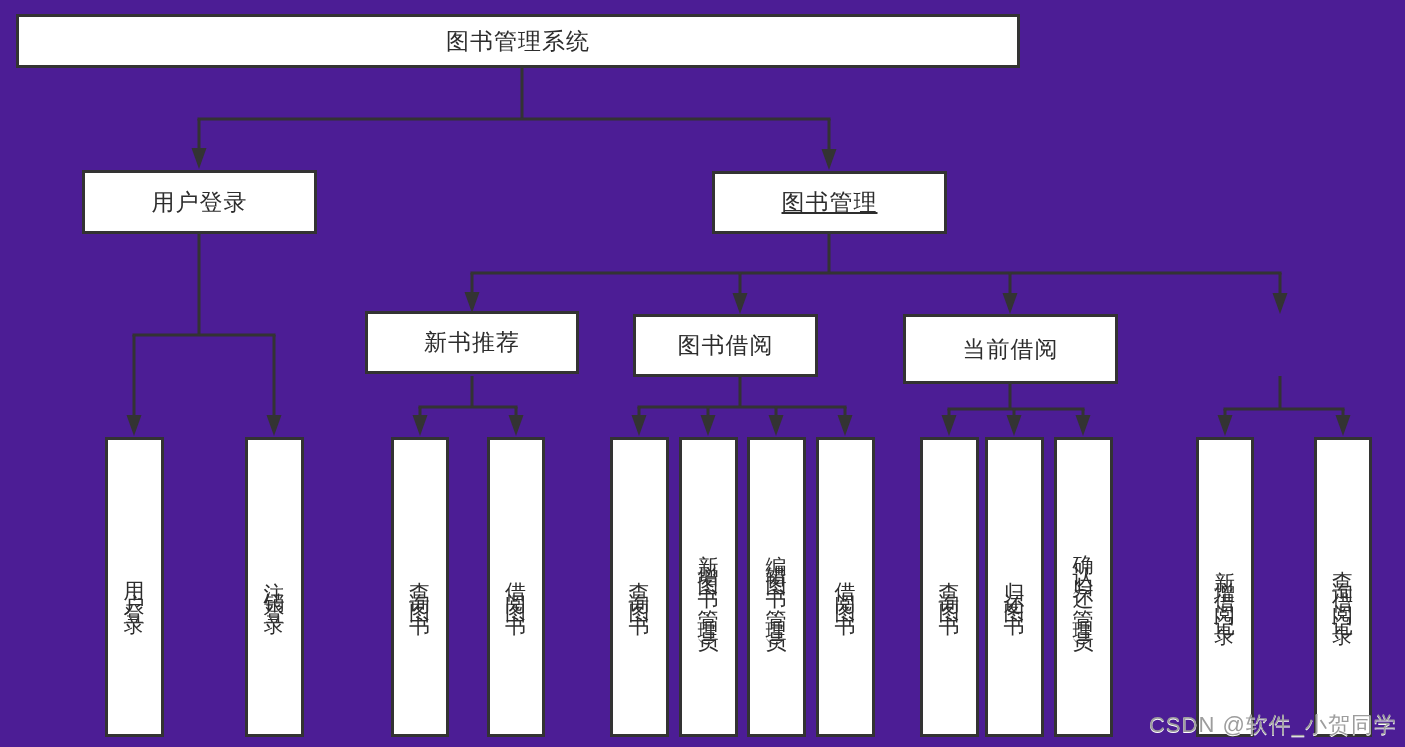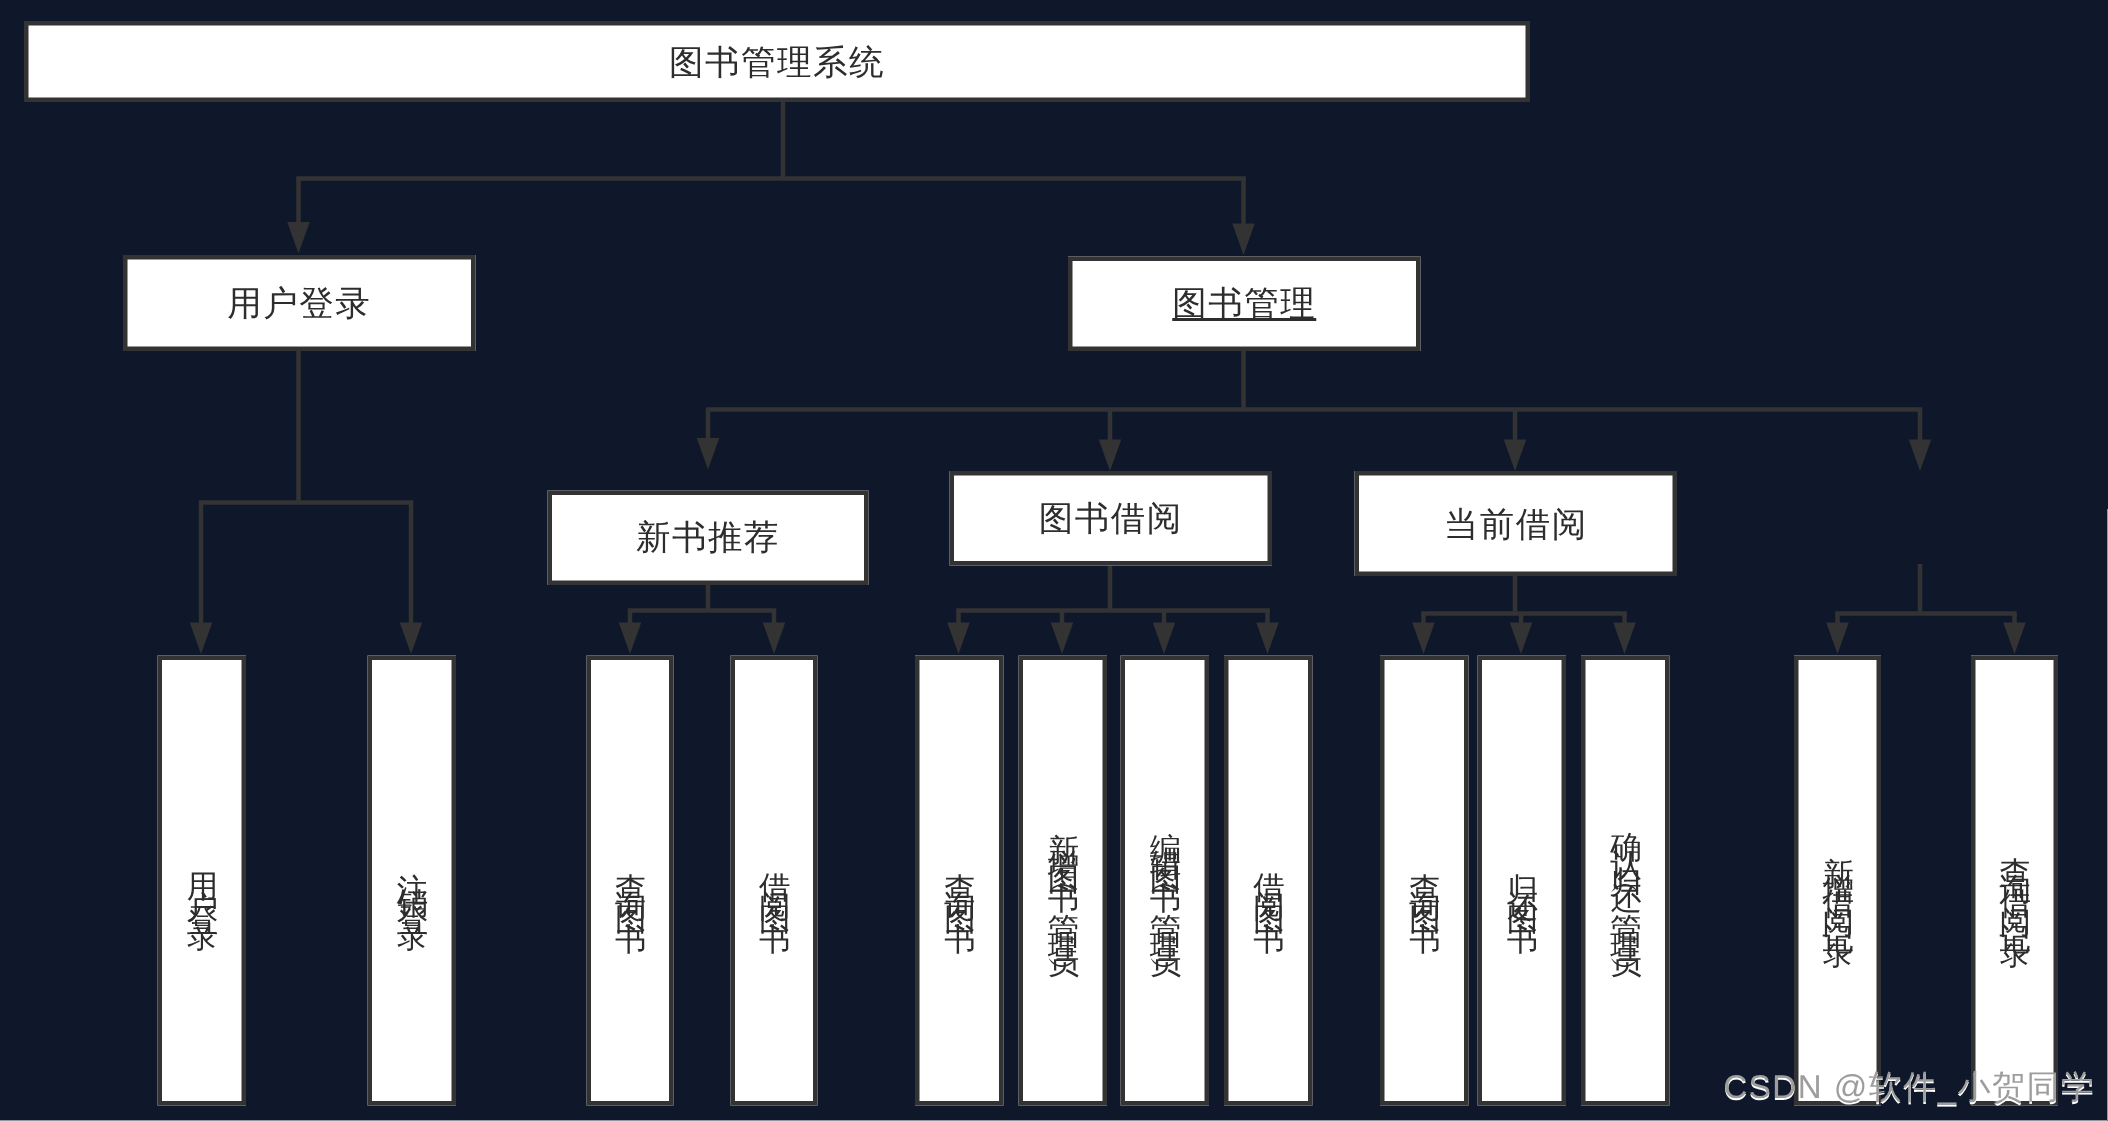--- a/index.html
+++ b/index.html
@@ -1,19 +1,19 @@
 <!DOCTYPE html>
 <html><head>
 <meta charset="utf-8">
 <style>
   html,body{margin:0;padding:0;background:#ffffff;}
   #canvas{
     position:relative;
     width:1405px;height:747px;
-    background:#0f172a;
+    background:#4c1d95;
     font-family:"Liberation Sans", sans-serif;
     overflow:hidden;
   }
   #wires{position:absolute;left:0;top:0;width:1405px;height:747px;}
   .node{
     position:absolute;
     box-sizing:border-box;
     border:3px solid #333333;
     background:#ffffff;
     display:flex;
@@ -115,24 +115,24 @@
     <span>图书管理系统</span>
   </div>
 
   <div class="node node-h" style="left:82px;top:170px;width:235px;height:64px;">
     <span>用户登录</span>
   </div>
   <div class="node node-h" style="left:712px;top:171px;width:235px;height:63px;text-decoration:underline;">
     <span>图书管理</span>
   </div>
 
-  <div class="node node-h" style="left:365px;top:327px;width:214px;height:63px;">
+  <div class="node node-h" style="left:365px;top:311px;width:214px;height:63px;">
     <span>新书推荐</span>
   </div>
-  <div class="node node-h" style="left:633px;top:314px;width:215px;height:63px;">
+  <div class="node node-h" style="left:633px;top:314px;width:185px;height:63px;">
     <span>图书借阅</span>
   </div>
   <div class="node node-h" style="left:903px;top:314px;width:215px;height:70px;">
     <span>当前借阅</span>
   </div>
 
   <div class="node node-v" style="left:105px;top:437px;width:59px;height:300px;">
     <span class="vtext">用户登录</span>
   </div>
   <div class="node node-v" style="left:245px;top:437px;width:59px;height:300px;">

